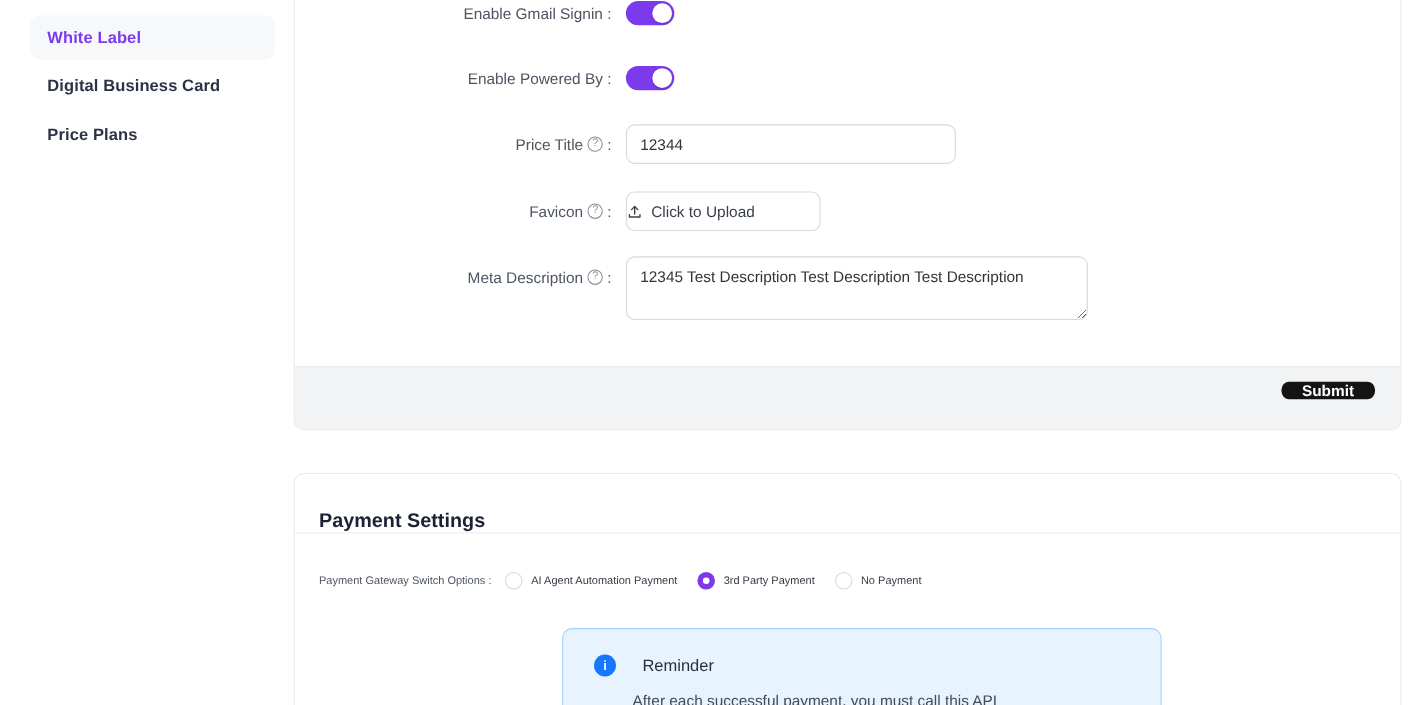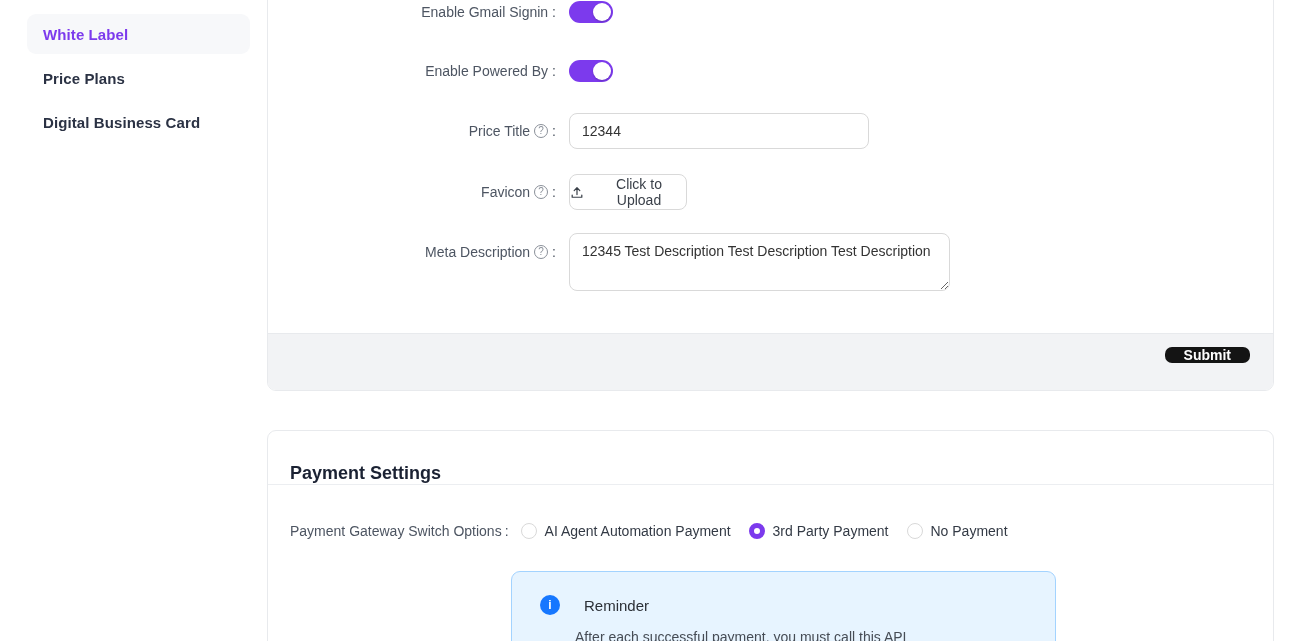--- a/index.html
+++ b/index.html
@@ -36,39 +36,39 @@
     align-items:center; justify-content:center; font-weight:400; }
 
   .toggle { width:44px; height:22px; border-radius:11px; background:#7c3aed;
     position:relative; cursor:pointer; flex:none; }
   .toggle .knob { position:absolute; right:2px; top:2px; width:18px; height:18px;
     border-radius:50%; background:#fff; box-shadow:0 1px 2px rgba(0,0,0,.2); }
 
   .text-input { width:300px; height:36px; border:1px solid #d9d9d9; border-radius:8px;
     padding:0 12px; font-size:14px; color:#333; outline:none;
     font-family:"Liberation Sans", sans-serif; }
-  .upload-btn { width:118px; height:36px; border:1px solid #d9d9d9; border-radius:8px;
+  .upload-btn { width:177px; height:36px; border:1px solid #d9d9d9; border-radius:8px;
     background:#fff; display:inline-flex; align-items:center; justify-content:flex-start;
     gap:8px; font-size:14px; color:#3a4049; cursor:pointer;
     font-family:"Liberation Sans", sans-serif; }
-  .meta-textarea { width:381px; height:58px; border:1px solid #d9d9d9; border-radius:8px;
+  .meta-textarea { width:420px; height:58px; border:1px solid #d9d9d9; border-radius:8px;
     padding:8px 12px; font-size:14px; color:#333; resize:both; outline:none;
     font-family:"Liberation Sans", sans-serif; line-height:1.4; }
 
   .card-footer { position:absolute; left:0; right:0; bottom:0; height:57px;
     background:#f2f3f5; border-top:1px solid #e8eaed; }
   .submit-btn { position:absolute; right:23px; top:13px; height:16px; padding:0 19px;
     background:#141414; color:#fff; font-weight:700; font-size:14px; border:none;
     border-radius:7px; cursor:pointer; font-family:"Liberation Sans", sans-serif; }
 
   
   .card2-header { height:54px; border-bottom:1px solid #eceef1; display:flex;
     align-items:flex-end; padding:0 22px; font-size:18px; font-weight:700; color:#1b2233; }
   .payment-row { position:absolute; left:22px; top:86px; height:22px; display:flex;
-    align-items:flex-end; font-size:14px; }
+    align-items:center; font-size:10px; }
   .pg-label { color:#4d5562; margin-right:12px; display:inline-flex; gap:3px; }
   .radio-item { display:inline-flex; align-items:center; gap:8px; margin-right:18px;
     color:#333a45; cursor:pointer; }
   .radio-dot { width:16px; height:16px; border-radius:50%; background:#fff;
     border:1px solid #d9d9d9; flex:none; }
   .radio-dot.checked { border:5px solid #7c3aed; }
 
   .reminder { position:absolute; left:243px; top:140px; width:545px; height:120px;
     background:#e7f4ff; border:1px solid #a3d3ff; border-radius:9px; }
   .info-icon { position:absolute; left:28px; top:23px; width:20px; height:20px;
@@ -78,24 +78,24 @@
   .reminder-text { position:absolute; left:63px; top:57px; font-size:14px; color:#464c55; }
 </style>
 </head>
 <body>
 
 <nav class="sidebar">
   <div class="side-item active">
     <span>White Label</span>
   </div>
   <div class="side-item">
-    <span>Price Plans</span>
+    <span>Digital Business Card</span>
   </div>
   <div class="side-item">
-    <span>Digital Business Card</span>
+    <span>Price Plans</span>
   </div>
 </nav>
 
 <section class="card" id="card-white-label">
 
   <div class="form-row row-toggle1">
     <span class="form-label">
       <span>Enable Gmail Signin</span>
         <span>:</span>
     </span>

